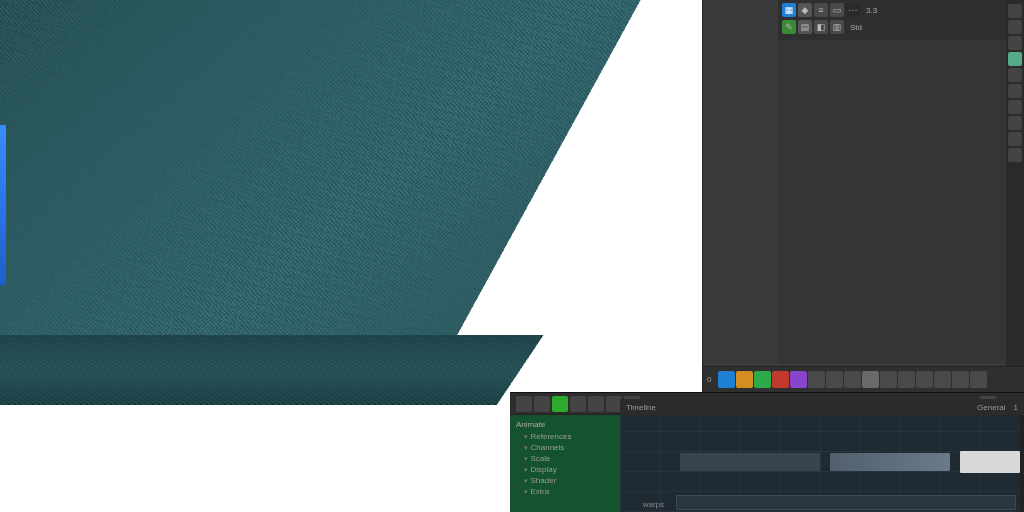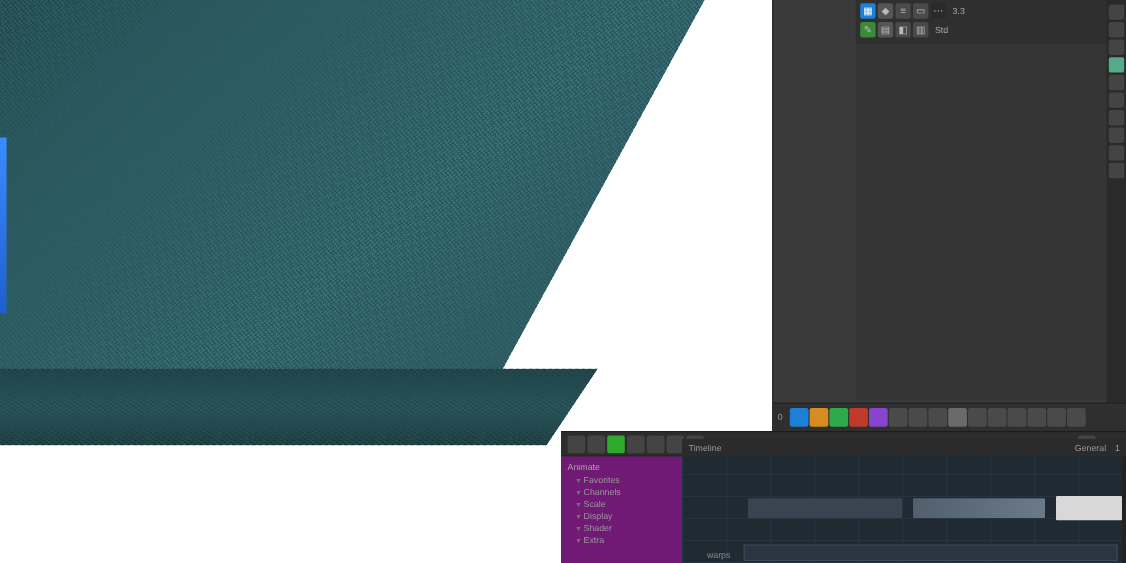--- a/index.html
+++ b/index.html
@@ -49,21 +49,21 @@
 
 
 .bottom { position:absolute; left:510px; right:0; top:392px; height:120px; background:#333; border-top:1px solid #111; display:flex; flex-direction:column;}
 .btool { height:22px; background:#2d2d2d; display:flex; align-items:center; gap:2px; padding:0 6px; border-bottom:1px solid #222;}
 .btool .tb{width:16px;height:16px;border-radius:2px;background:#444}
 .btool .tb.play{background:#2eaa2e}
 .btool .gap{flex:1}
 .btool .tx{font-size:8px;color:#999}
 
 .bbody { flex:1; display:flex; }
-.blist { width:110px; background:#701a75; display:flex; flex-direction:column; padding:3px 0;}
+.blist { width:110px; background:#14532d; display:flex; flex-direction:column; padding:3px 0;}
 .blist .cat{font-size:8px;color:#aaa;padding:2px 6px}
 .blist .itm{font-size:8px;color:#999;padding:1px 6px 1px 14px;display:flex;align-items:center;gap:3px}
 .blist .itm::before{content:"▾";font-size:7px;color:#777}
 
 .timeline { flex:1; background:#1f2a33; position:relative; background-image:
   repeating-linear-gradient(90deg,#263340 0px,#263340 1px,transparent 1px,transparent 40px),
   repeating-linear-gradient(0deg,#263340 0px,#263340 1px,transparent 1px,transparent 20px);}
 .clip{position:absolute;height:18px;border-radius:1px;top:38px}
 .clip.c1{left:60px;width:140px;background:#3a4450}
 .clip.c2{left:210px;width:120px;background:#52606e;top:38px;background-image:linear-gradient(90deg,#52606e,#6a7a88)}
@@ -190,21 +190,21 @@
     <div class="tb"></div>
     <div class="gap"></div>
     <span class="tx">warps / retime enabled</span>
     <div class="tb"></div>
     <span class="tx">1.025</span>
   </div>
 
   <div class="bbody">
     <div class="blist">
       <div class="cat">Animate</div>
-      <div class="itm">Favorites</div>
+      <div class="itm">References</div>
       <div class="itm">Channels</div>
       <div class="itm">Scale</div>
       <div class="itm">Display</div>
       <div class="itm">Shader</div>
       <div class="itm">Extra</div>
     </div>
     <div class="timeline">
       <div class="hdrrow">
         <span>Timeline</span>
         <span class="r">

